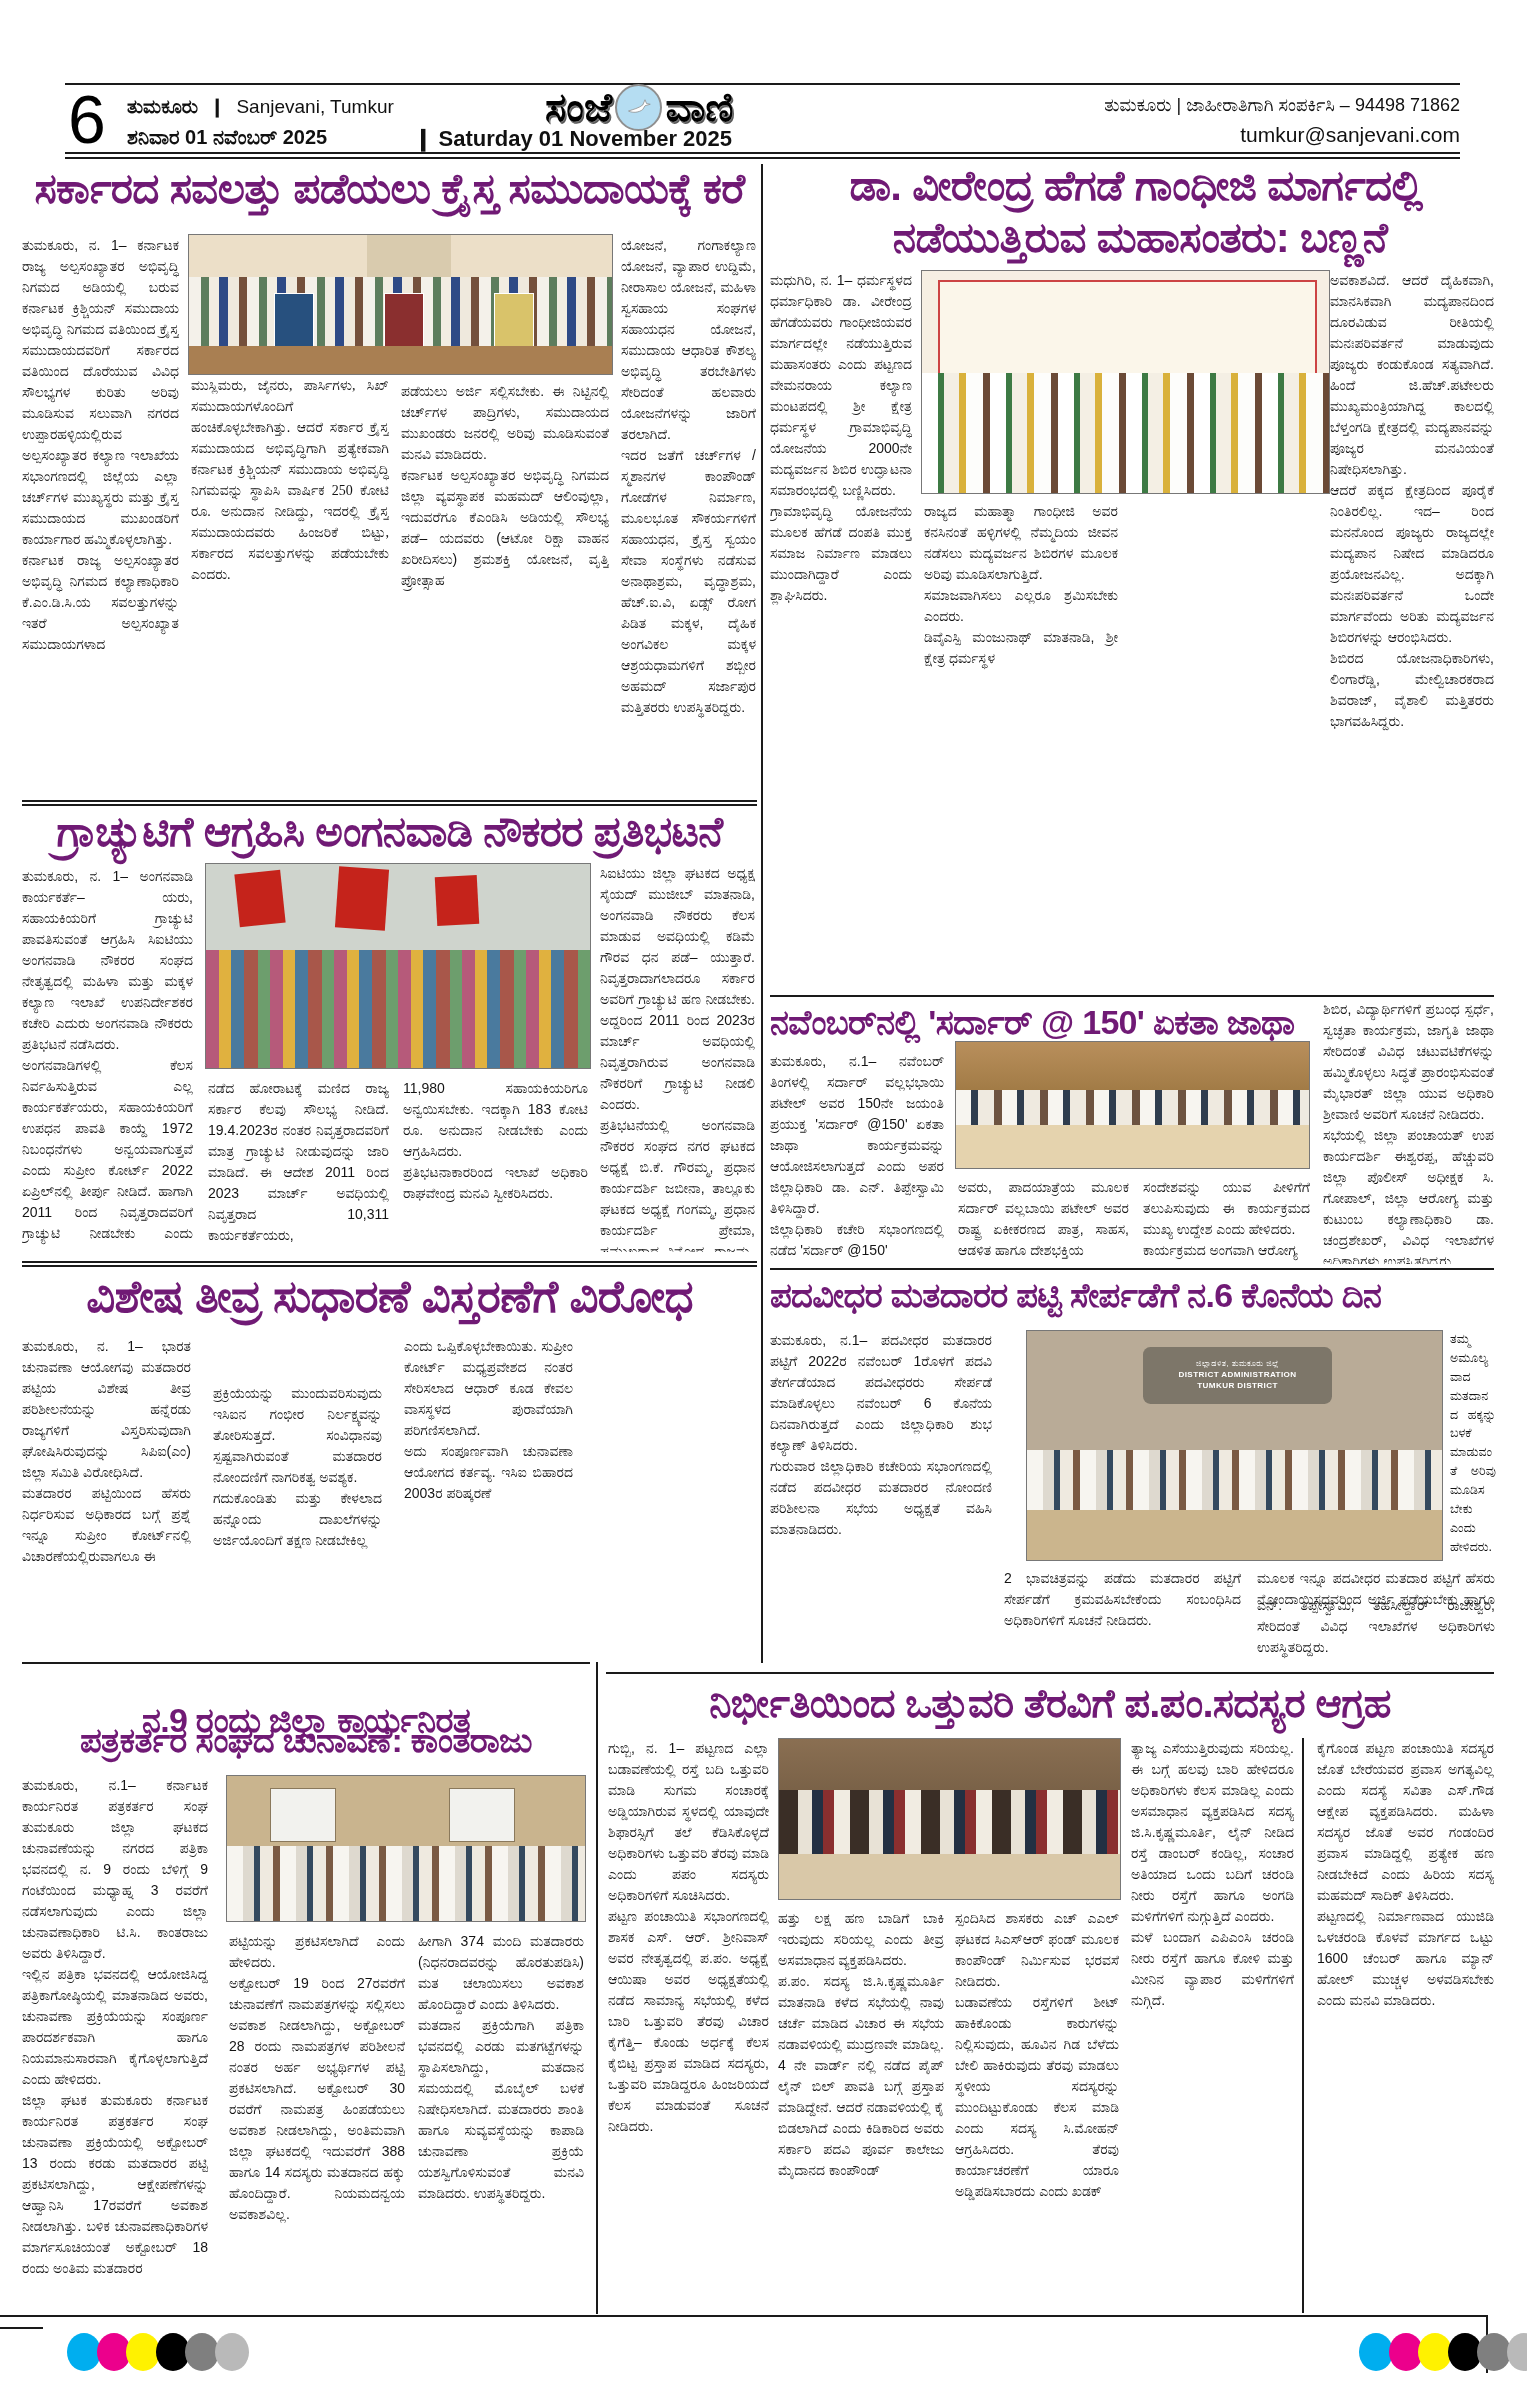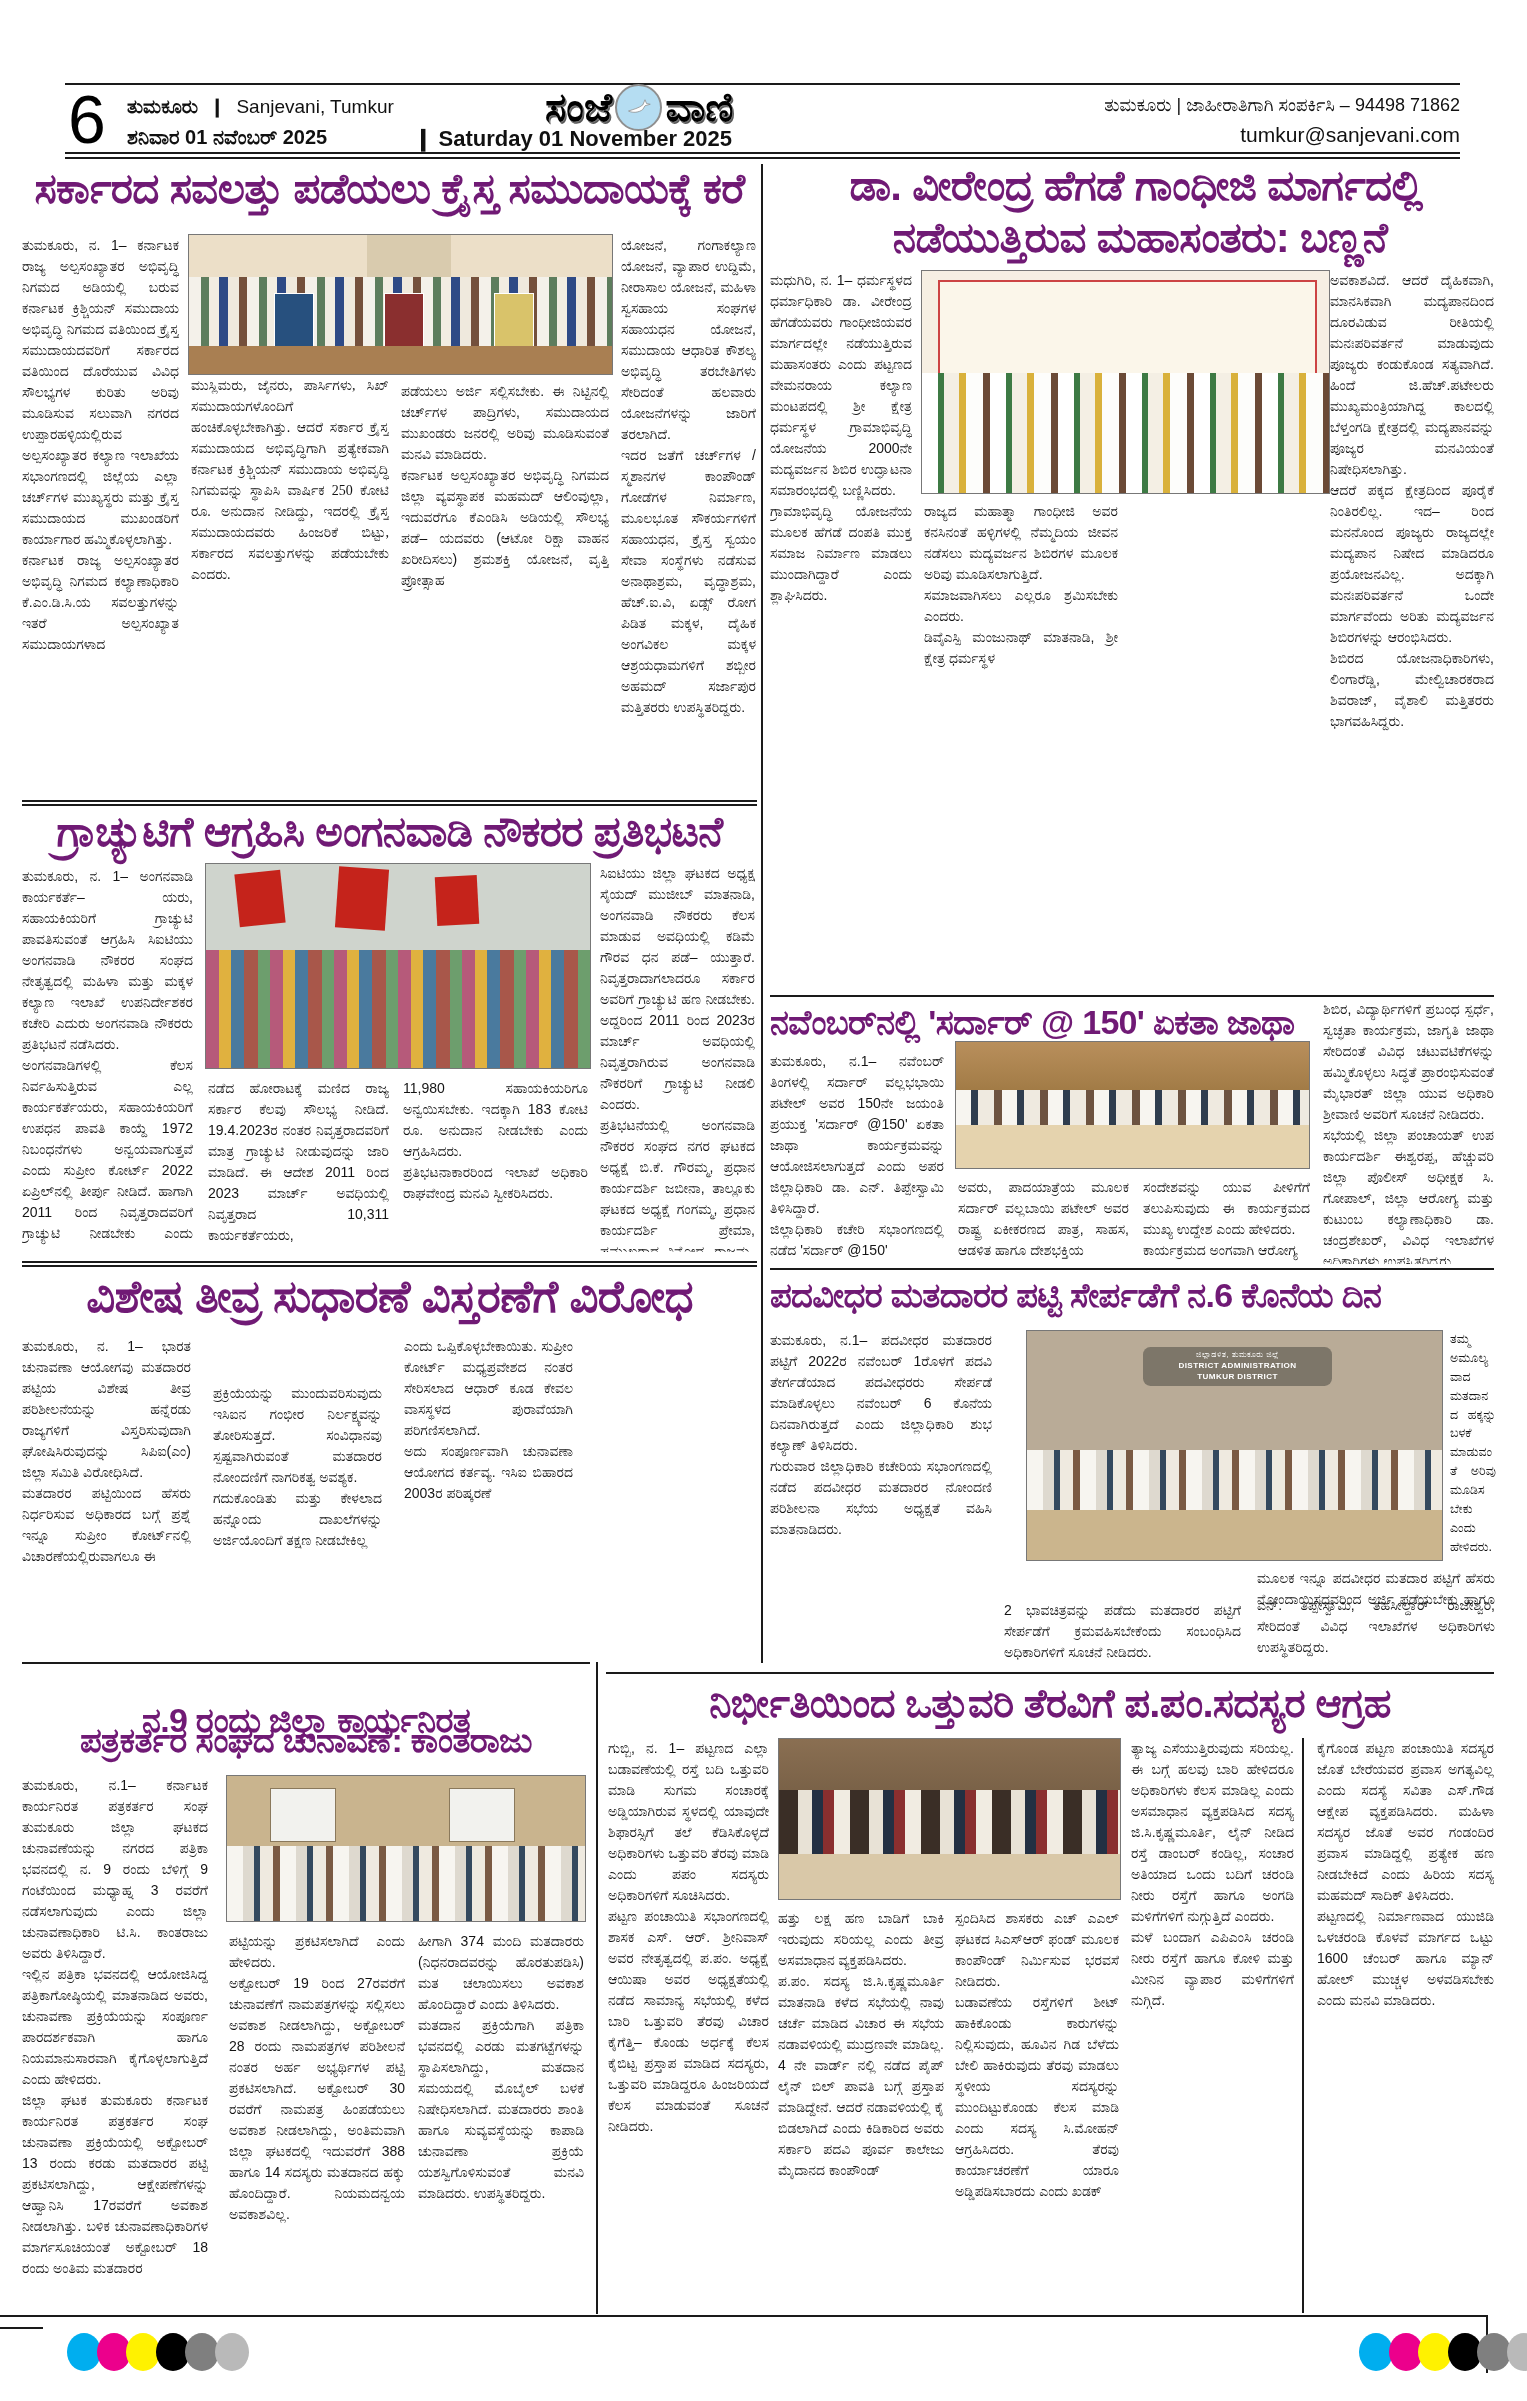--- a/index.html
+++ b/index.html
@@ -24,21 +24,21 @@
   .dots{position:absolute;display:flex;}
   .dot{width:34px;height:38px;border-radius:50%;margin-right:-4.4px;}
   
   .p-people{background:repeating-linear-gradient(90deg,#f4f1ea 0 12px,#5d7d5d 12px 20px,
             #f2ede2 20px 30px,#2e4a86 30px 39px,#efe9dd 39px 50px,#74503c 50px 58px);}
   .p-crowd{background:repeating-linear-gradient(90deg,#b65a7a 0 13.3px,#e0b13f 13.3px 25px,
             #4a7a9e 25px 38px,#a8574a 38px 52px,#6d9e6d 52px 64px);}
   .p-meet{background:repeating-linear-gradient(90deg,#f7f5f0 0 16.3px,#ded9cf 16.3px 27px,
             #34495e 27px 33px,#efeae0 33px 46px,#7a5a44 46px 53px);}
   .sign{position:absolute;background:#7d7669;color:#fff;text-align:center;border-radius:7.4px;
-        font-size:8.1px;line-height:1.35;padding:3px 3px;letter-spacing:0.4px;}
+        font-size:8.1px;line-height:1.35;padding:12px 3px;letter-spacing:0.4px;}
   .flag{position:absolute;background:#c5231b;}
 </style>
 </head>
 <body>
 
 <div id="page">
 
   <div class="rule" style="left:65px;top:83px;width:1395px;height:2.2px;"></div>
 
   <div class="pagenum" style="left:68px;top:89px;">6</div>
@@ -187,21 +187,21 @@
       <div style="font-weight:700;">DISTRICT ADMINISTRATION</div>
       <div style="font-weight:700;">TUMKUR DISTRICT</div>
     </div>
     <div class="band p-meet" style="top:52%;height:30%;"></div>
     <div class="band" style="bottom:0;height:22%;background:#cbb58d;"></div>
   </div>
 
   <div class="col" style="left:770px;top:1330px;width:222px;height:329px;">ತುಮಕೂರು, ನ.1– ಪದವೀಧರ ಮತದಾರರ ಪಟ್ಟಿಗೆ 2022ರ ನವೆಂಬರ್ 1ರೊಳಗೆ ಪದವಿ ತೇರ್ಗಡೆಯಾದ ಪದವೀಧರರು ಸೇರ್ಪಡೆ ಮಾಡಿಕೊಳ್ಳಲು ನವೆಂಬರ್ 6 ಕೊನೆಯ ದಿನವಾಗಿರುತ್ತದೆ ಎಂದು ಜಿಲ್ಲಾಧಿಕಾರಿ ಶುಭ ಕಲ್ಯಾಣ್ ತಿಳಿಸಿದರು.
 ಗುರುವಾರ ಜಿಲ್ಲಾಧಿಕಾರಿ ಕಚೇರಿಯ ಸಭಾಂಗಣದಲ್ಲಿ ನಡೆದ ಪದವೀಧರ ಮತದಾರರ ನೋಂದಣಿ ಪರಿಶೀಲನಾ ಸಭೆಯ ಅಧ್ಯಕ್ಷತೆ ವಹಿಸಿ ಮಾತನಾಡಿದರು.</div>
   <div class="col" style="left:1450px;top:1330px;width:46px;height:229px;font-size:12.6px;">ತಮ್ಮ ಅಮೂಲ್ಯವಾದ ಮತದಾನದ ಹಕ್ಕನ್ನು ಬಳಕೆ ಮಾಡುವಂತೆ ಅರಿವು ಮೂಡಿಸಬೇಕು ಎಂದು ಹೇಳಿದರು.</div>
-  <div class="col" style="left:1004px;top:1568px;width:237px;height:92px;margin-top:32px;">2 ಭಾವಚಿತ್ರವನ್ನು ಪಡೆದು ಮತದಾರರ ಪಟ್ಟಿಗೆ ಸೇರ್ಪಡೆಗೆ ಕ್ರಮವಹಿಸಬೇಕೆಂದು ಸಂಬಂಧಿಸಿದ ಅಧಿಕಾರಿಗಳಿಗೆ ಸೂಚನೆ ನೀಡಿದರು.</div>
+  <div class="col" style="left:1004px;top:1568px;width:237px;height:92px;">2 ಭಾವಚಿತ್ರವನ್ನು ಪಡೆದು ಮತದಾರರ ಪಟ್ಟಿಗೆ ಸೇರ್ಪಡೆಗೆ ಕ್ರಮವಹಿಸಬೇಕೆಂದು ಸಂಬಂಧಿಸಿದ ಅಧಿಕಾರಿಗಳಿಗೆ ಸೂಚನೆ ನೀಡಿದರು.</div>
   <div class="col" style="left:1257px;top:1568px;width:238px;height:44px;">ಮೂಲಕ ಇನ್ನೂ ಪದವೀಧರ ಮತದಾರ ಪಟ್ಟಿಗೆ ಹೆಸರು ನೋಂದಾಯಿಸದವರಿಂದ ಅರ್ಜಿ ಪಡೆಯಬೇಕು ಹಾಗೂ ಪದವೀಧರ ಮತದಾರರು</div>
   <div class="col" style="left:1257px;top:1595px;width:238px;height:65px;">ಎನ್. ತಿಪ್ಪೇಸ್ವಾಮಿ, ತಹಸೀಲ್ದಾರ್ ರಾಜೇಶ್ವರಿ, ಸೇರಿದಂತೆ ವಿವಿಧ ಇಲಾಖೆಗಳ ಅಧಿಕಾರಿಗಳು ಉಪಸ್ಥಿತರಿದ್ದರು.</div>
 
   <div class="rule" style="left:606px;top:1672px;width:888px;height:2.2px;"></div>
   <div class="h1" style="left:606px;top:1682px;width:888px;font-size:40px;">ನಿರ್ಭೀತಿಯಿಂದ ಒತ್ತುವರಿ ತೆರವಿಗೆ ಪ.ಪಂ.ಸದಸ್ಯರ ಆಗ್ರಹ</div>
 
   <div class="photo" style="left:778px;top:1738px;width:341px;height:160px;">
     <div class="band" style="top:0;height:55%;background:linear-gradient(#8a6f52,#6e5840);"></div>
     <div class="band" style="top:32%;height:40%;background:repeating-linear-gradient(90deg,#3a2e26 0 19px,#e8e2d6 19px 33px,#233043 33px 44px,#8a2f2f 44px 55px,#f1ece2 55px 71px);"></div>
     <div class="band" style="bottom:0;height:28%;background:#d9c8a8;"></div>

